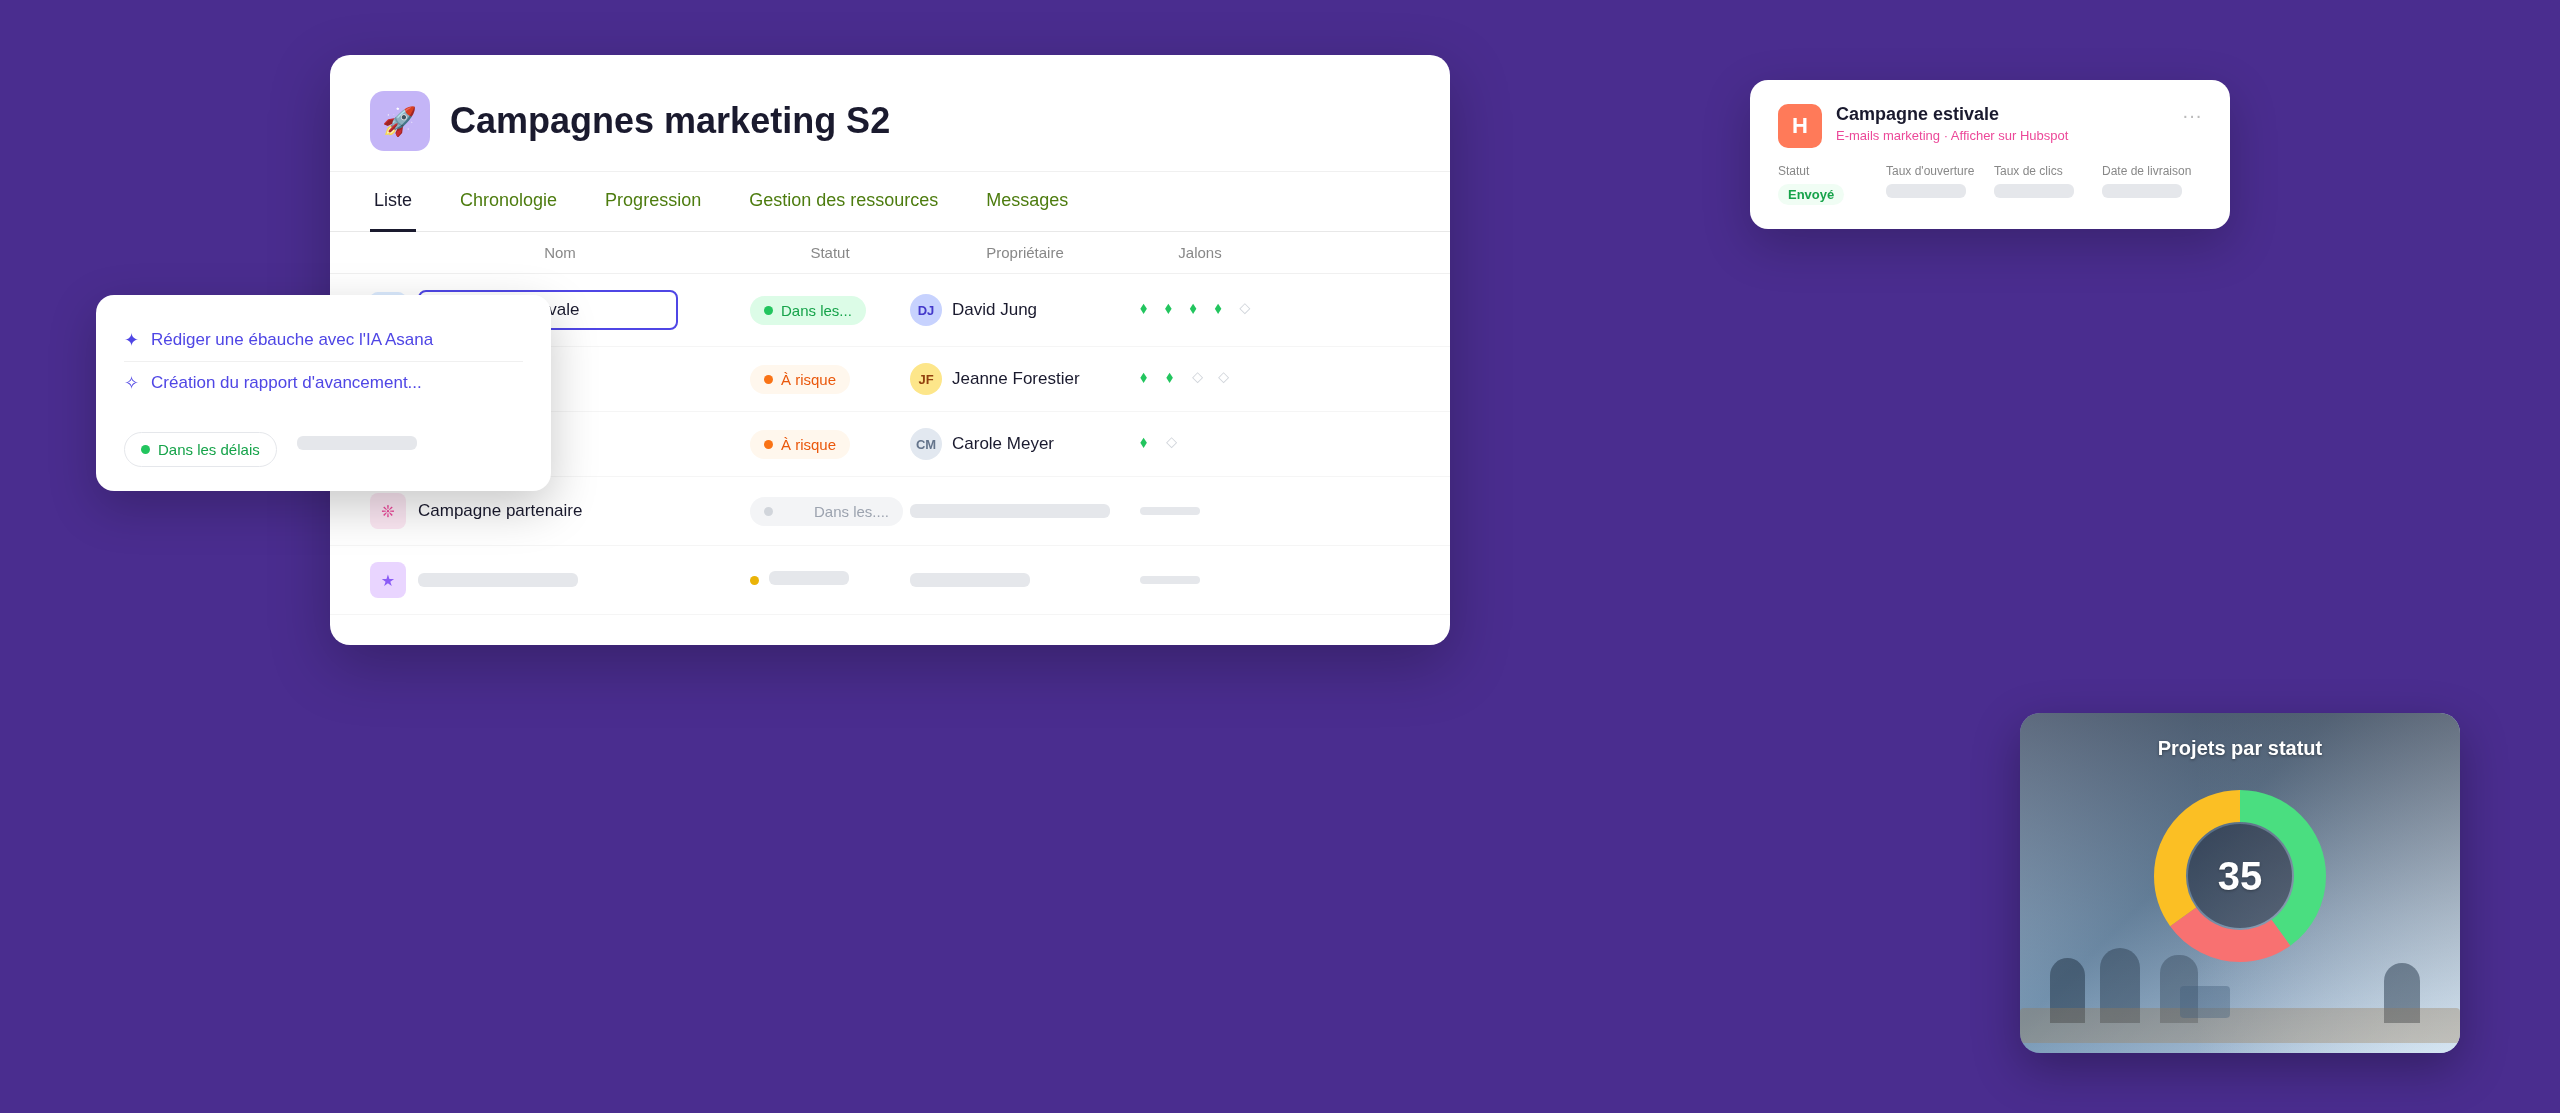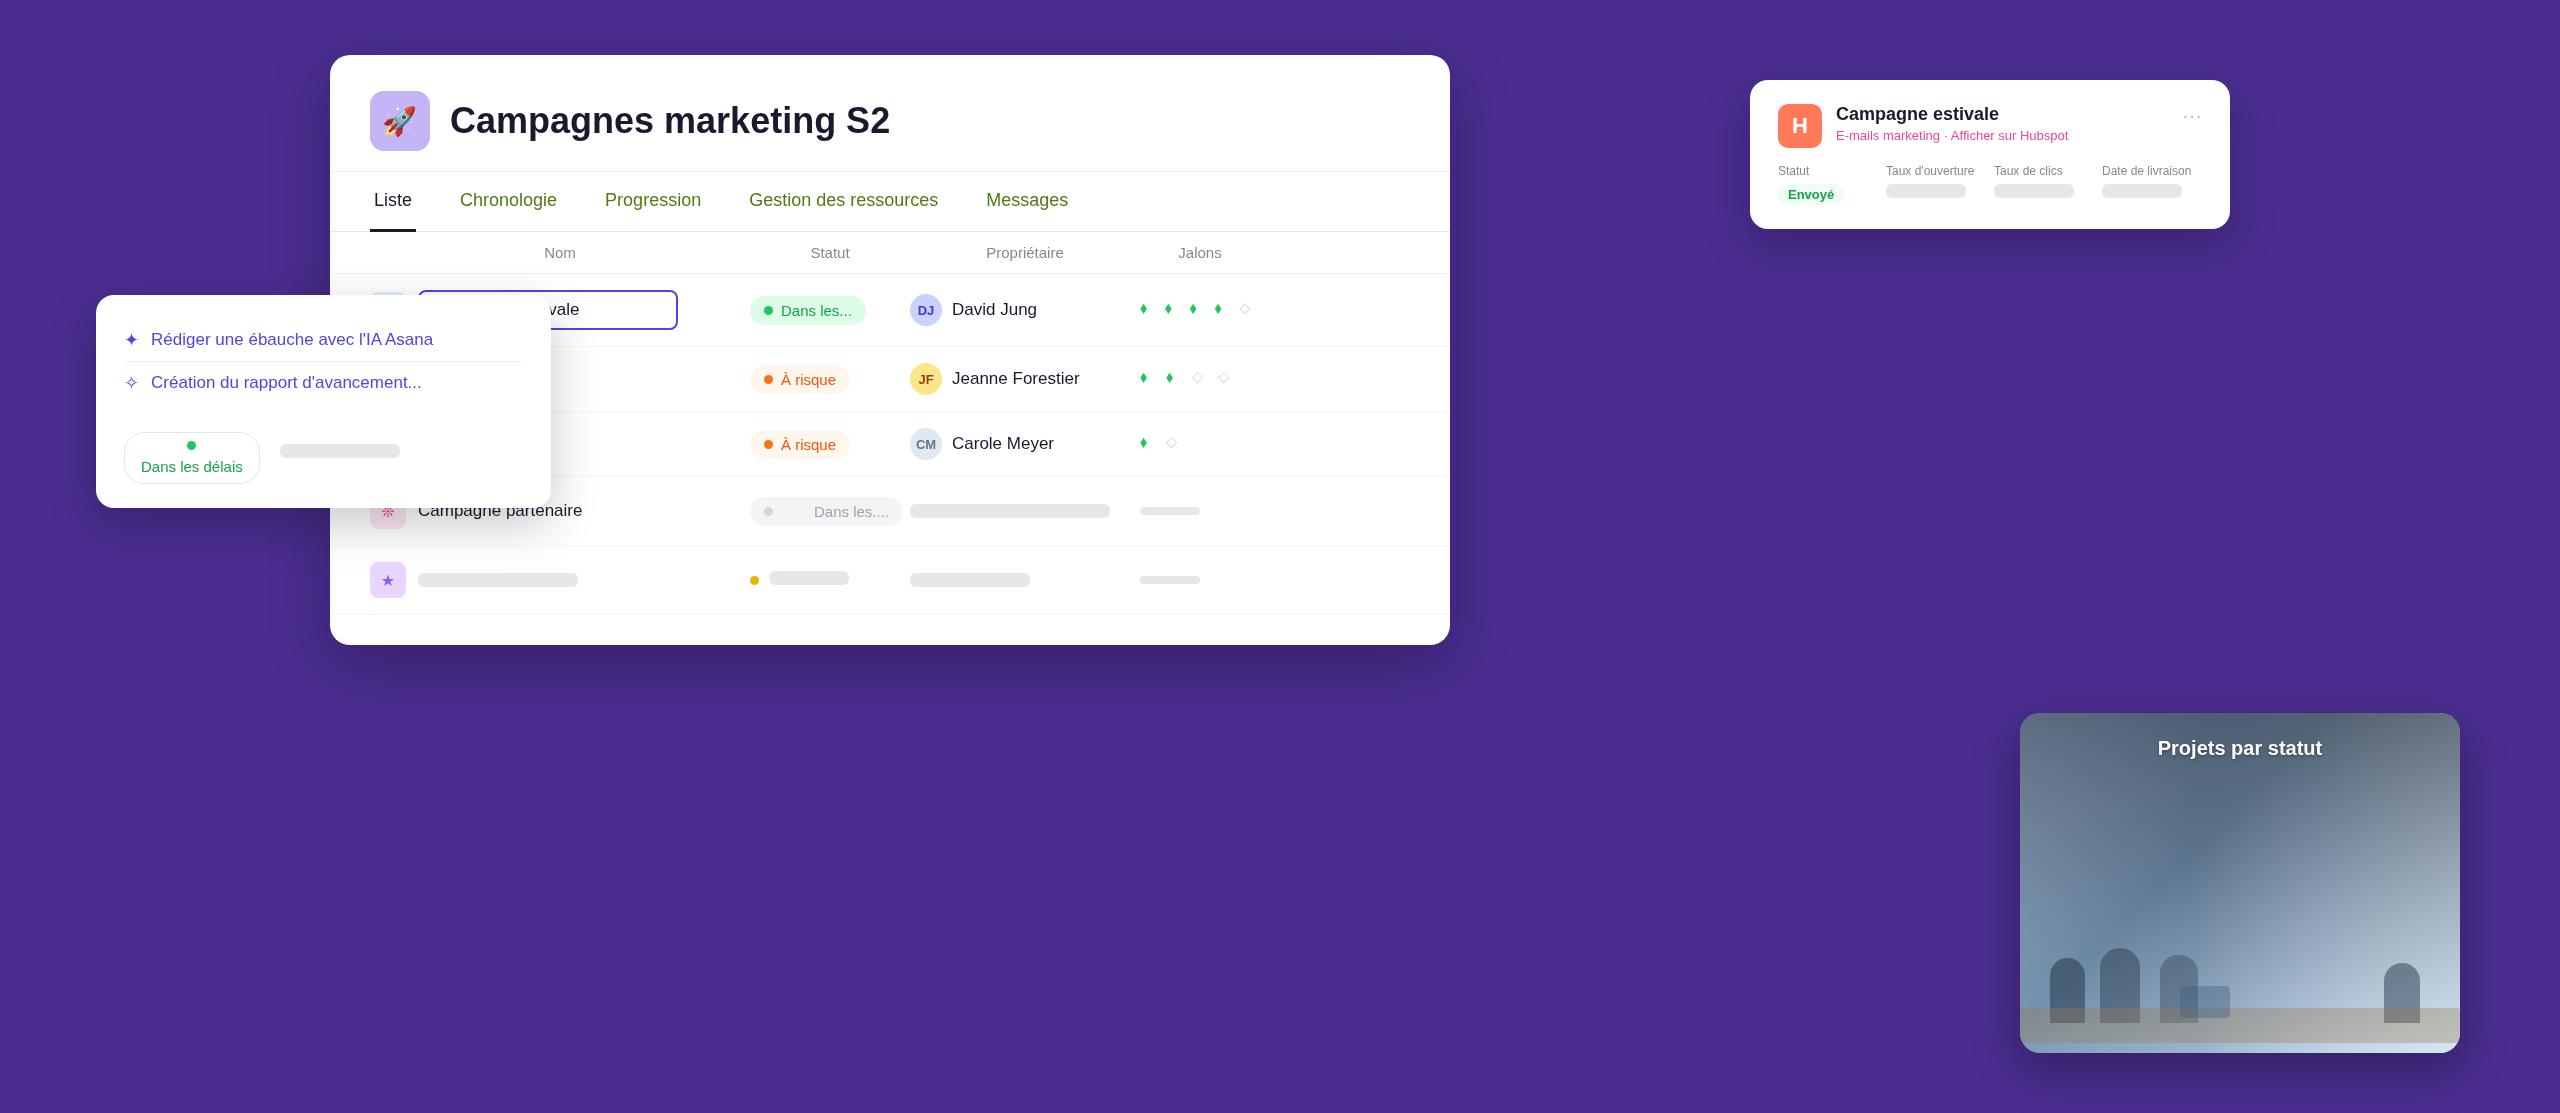--- a/index.html
+++ b/index.html
@@ -245,21 +245,20 @@
       align-items: center;
       gap: 8px;
       background: #fff;
       border: 1.5px solid #e5e7eb;
       border-radius: 20px;
       padding: 8px 16px;
       font-size: 15px;
       font-weight: 500;
       color: #16a34a;
       margin-top: 14px;
-      flex-direction: column;
     }
 
     .pill-skeleton {
       width: 120px;
       height: 14px;
       background: #e5e7eb;
       border-radius: 6px;
       margin-left: 12px;
     }
 
@@ -579,14 +578,24 @@
       <div style="position:absolute;bottom:10px;left:0;right:0;height:35px;background:rgba(160,130,90,0.35);border-radius:4px;"></div>
 
       <div style="position:absolute;bottom:35px;left:160px;width:50px;height:32px;background:rgba(70,100,130,0.4);border-radius:4px;"></div>
     </div>
   </div>
 
   <div style="position:absolute;inset:0;z-index:1;background:linear-gradient(to bottom,rgba(20,25,40,0.55) 0%,rgba(20,25,40,0.2) 60%,transparent 100%);"></div>
 
   <div class="chart-overlay" style="z-index:2;">
     <div class="chart-title">Projets par statut</div>
+    <div class="donut-container">
+      <svg viewBox="0 0 200 200" width="200" height="200">
+
+        <circle cx="100" cy="100" r="70" fill="none" stroke="#4ade80" stroke-width="32" stroke-dasharray="175.9 439.8" stroke-dashoffset="0" transform="rotate(-90 100 100)"></circle>
+        <circle cx="100" cy="100" r="70" fill="none" stroke="#f87171" stroke-width="32" stroke-dasharray="109.9 439.8" stroke-dashoffset="-175.9" transform="rotate(-90 100 100)"></circle>
+        <circle cx="100" cy="100" r="70" fill="none" stroke="#fbbf24" stroke-width="32" stroke-dasharray="153.9 439.8" stroke-dashoffset="-285.8" transform="rotate(-90 100 100)"></circle>
+        <circle cx="100" cy="100" r="52" fill="rgba(20,25,40,0.45)"></circle>
+      </svg>
+      <div class="donut-center">35</div>
+    </div>
   </div>
 </div>
 
 </body></html>

